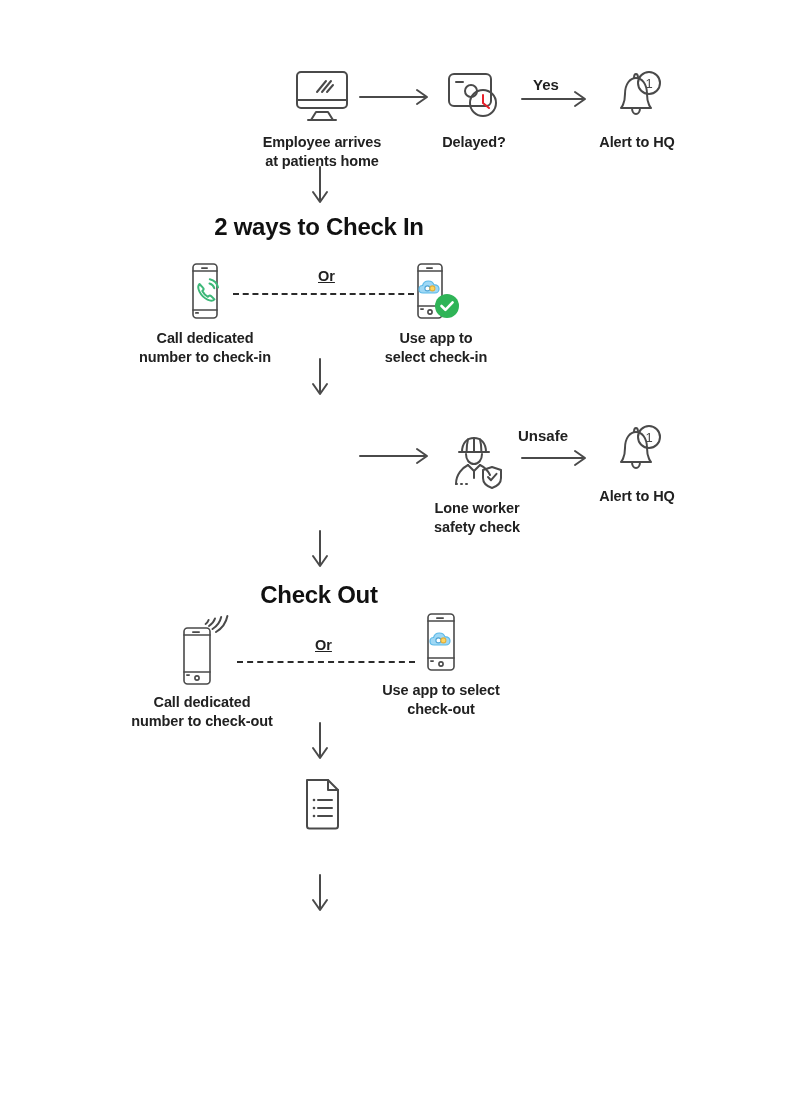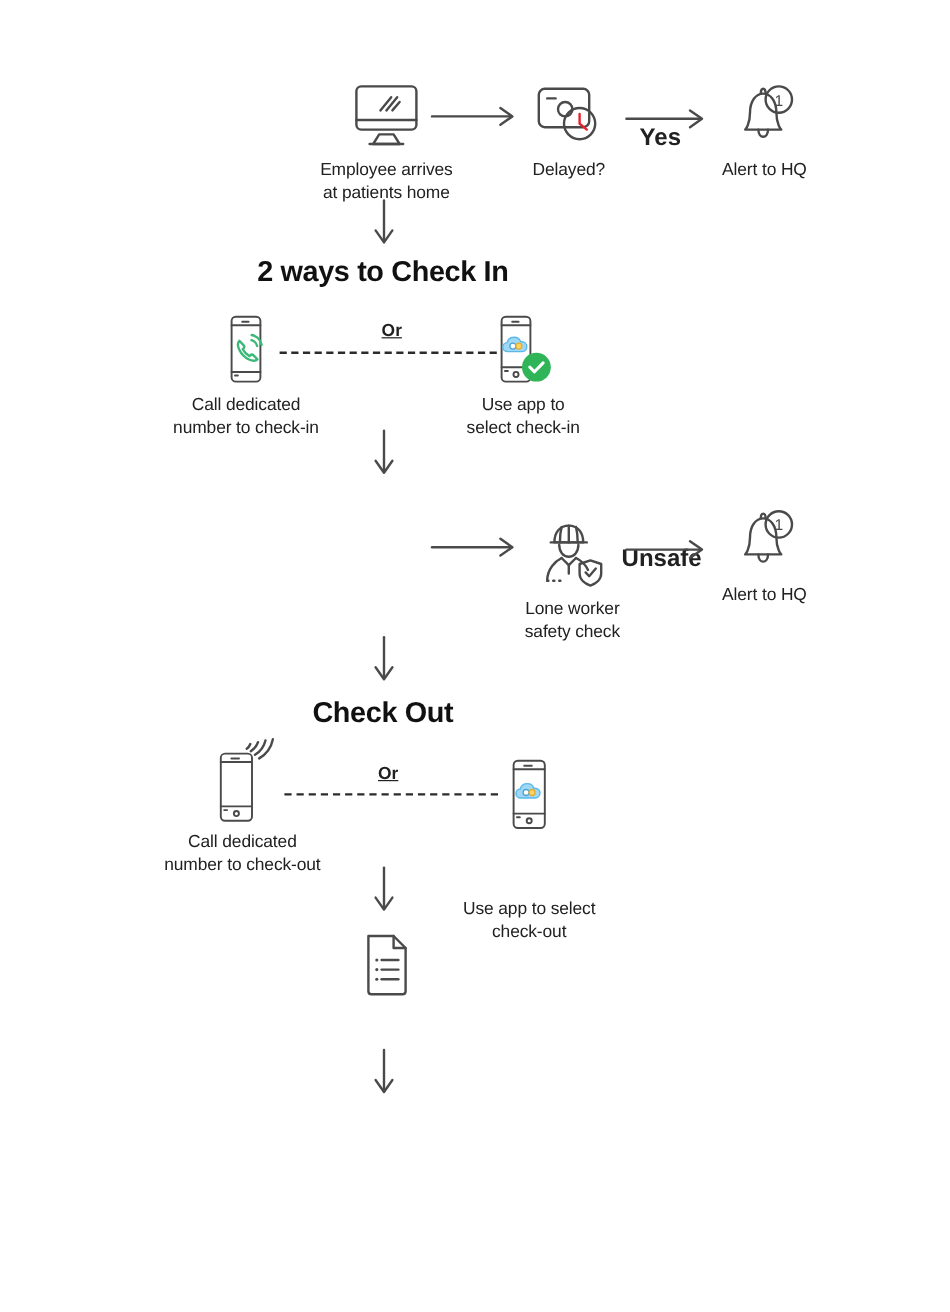--- a/index.html
+++ b/index.html
@@ -12,21 +12,21 @@
     overflow:hidden;
   }
   .stage{position:relative;width:792px;height:1093px;}
 
   
   .node{position:absolute;display:flex;flex-direction:column;align-items:center;}
   .icon-wrap{position:relative;display:block;}
   .caption{
     margin-top:9px;
     font-size:14.5px;
-    font-weight:400;
+    font-weight:700;
     line-height:1.33;
     text-align:center;
     color:#212121;
     letter-spacing:-0.1px;
     white-space:pre-line;
   }
 
   
   .section-title{
     position:absolute;
@@ -34,25 +34,24 @@
     font-weight:700;
     color:#111111;
     letter-spacing:-0.3px;
     text-align:center;
     white-space:nowrap;
   }
 
   
   .edge-label{
     position:absolute;
-    font-size:20px;
+    font-size:15px;
     font-weight:700;
     color:#212121;
     white-space:nowrap;
-    margin-top:28px;
   }
   .or-label{
     position:absolute;
     font-size:14.5px;
     font-weight:700;
     color:#212121;
     white-space:nowrap;
     text-decoration:underline;
   }
 
@@ -284,21 +283,21 @@
         </g>
       </svg>
     </span>
     <div class="caption">Call dedicated
 number to check-out</div>
   </div>
 
   <div class="or-label" style="left:315px;top:637px;">Or</div>
   <div class="dashed-line" style="left:237px;top:661px;width:178px;"></div>
 
-  <div class="node" style="left:371px;top:632px;width:140px;gap:48px;">
+  <div class="node" style="left:371px;top:612px;width:140px;">
     <span class="icon-wrap">
       <svg width="42" height="60" viewBox="0 0 42 60">
         <rect x="8" y="2" width="26" height="56" rx="3.5" class="stroke-thin"></rect>
         <line x1="8" y1="9" x2="34" y2="9" class="stroke-thin" stroke-width="1.2"></line>
         <line x1="8" y1="46" x2="34" y2="46" class="stroke-thin" stroke-width="1.2"></line>
         <rect x="16" y="5.2" width="8" height="1.8" rx="0.9" class="fill-dark"></rect>
         <rect x="10" y="48.3" width="4" height="1.6" rx="0.8" class="fill-dark"></rect>
         <circle cx="21" cy="52" r="2.1" class="stroke-thin" stroke-width="1.2"></circle>
         <g>
           <path d="M14 33 c-2.3 0 -4-1.7 -4-3.8 c0-2 1.6-3.6 3.6-3.7 c.6-2.6 3-4.5 5.8-4.5 c2.6 0 4.8 1.6 5.6 3.9 c.3-.1 .6-.1 .9-.1 c2.3 0 4.1 1.8 4.1 4.1 c0 2.3 -1.8 4.1 -4.1 4.1 Z" fill="#9ed8f5" stroke="#5bb9e8" stroke-width="1.2" stroke-linejoin="round"></path>

